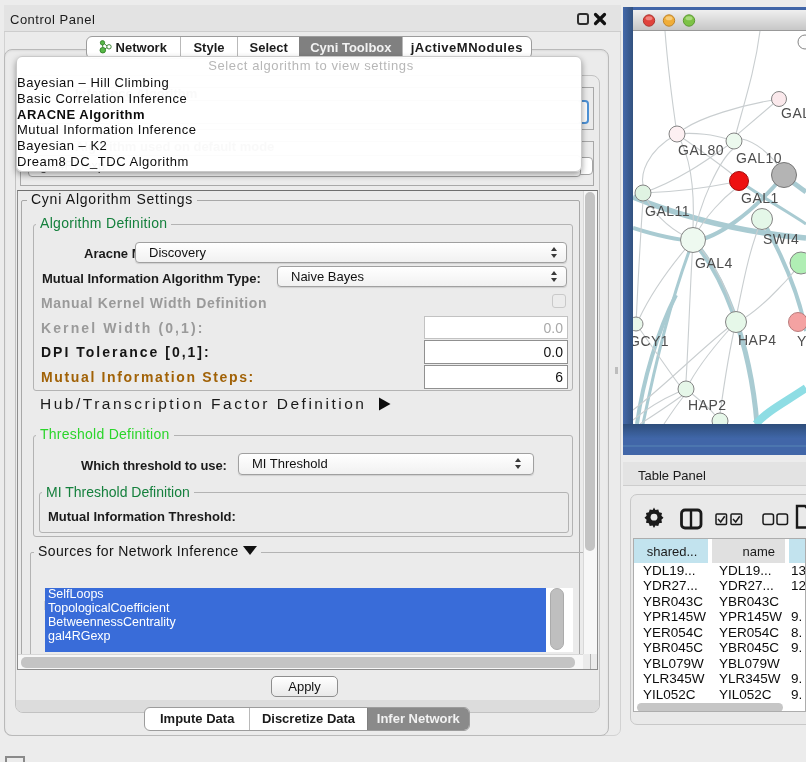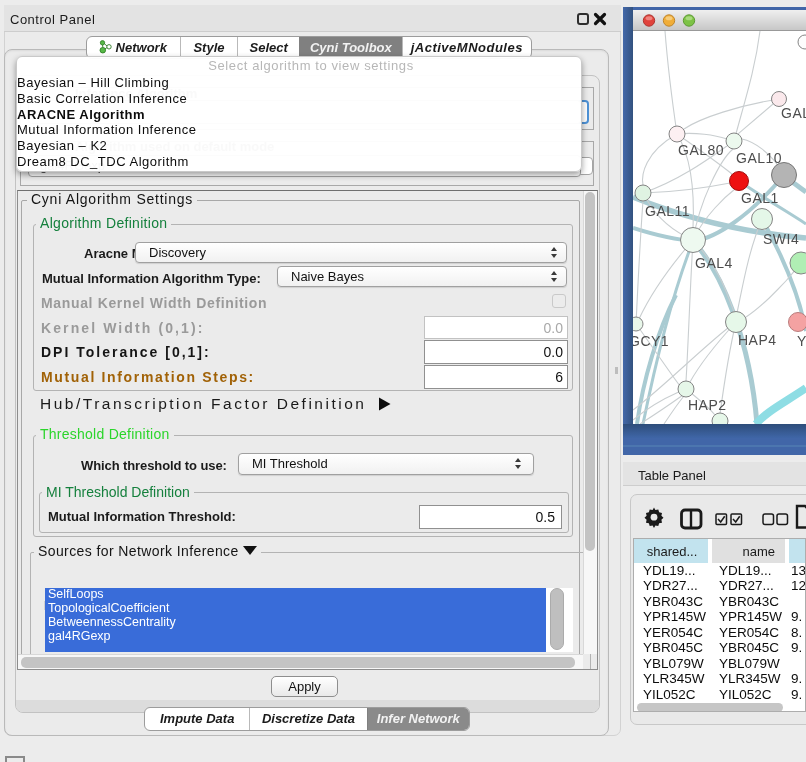--- a/index.html
+++ b/index.html
@@ -10,21 +10,21 @@
 .grp{border:1px solid #b3b3b3;border-radius:3px;}
 .gtitle{position:absolute;background:#ebebeb;padding:0 4px;font-size:13px;white-space:nowrap;line-height:14px;}
 .blue{color:#15803d;}
 .green{color:#2bd52b;}
 .combo{border:1px solid #a0a0a0;border-radius:4px;background:linear-gradient(#ffffff,#f1f1f1);box-shadow:0 1px 1px rgba(0,0,0,.12);}
 .combo .ct{position:absolute;left:13px;top:2px;font-size:13px;color:#111;white-space:nowrap;}
 .arr{position:absolute;width:8px;display:block;}
 .arr .up{display:block;width:0;height:0;border-left:3.5px solid transparent;border-right:3.5px solid transparent;border-bottom:4.5px solid #3a3a3a;margin:0 0 2.5px 0;}
 .arr .dn{display:block;width:0;height:0;border-left:3.5px solid transparent;border-right:3.5px solid transparent;border-top:4.5px solid #3a3a3a;}
 .field{position:absolute;background:#fff;border:1px solid #909090;font-size:13px;text-align:right;padding:3px 4px 0 0;color:#111;}
-.seg{position:absolute;display:flex;background:#fff;border:1px solid #9c9c9c;border-radius:6px;overflow:hidden;font-style:italic;}
+.seg{position:absolute;display:flex;background:#fff;border:1px solid #9c9c9c;border-radius:6px;overflow:hidden;}
 .seg div{font-size:13px;font-weight:bold;color:#1b1b1b;text-align:center;border-left:1px solid #b9b9b9;white-space:nowrap;}
 .seg div:first-child{border-left:none;}
 .seg .sel{background:#808080;color:#f2f2f2;border-left-color:#808080;}
 .lrow{font-size:12.5px;color:#fff;height:13.9px;line-height:13.9px;padding-left:3px;white-space:nowrap;}
 </style></head>
 <body>
 
 <div class="ab" style="left:4px;top:5px;width:617px;height:731px;background:#ebebeb;border:1px solid #d2d2d2;border-radius:0 0 7px 7px;"></div>
 <div class="ab" style="left:4px;top:5px;width:617px;height:27px;background:#e3e3e3;border-bottom:1px solid #cdcdcd;"></div>
 <div class="ab t13" style="left:10px;top:12px;letter-spacing:0.5px;">Control Panel</div>
@@ -101,21 +101,20 @@
         <span class="ct">MI Threshold</span>
         <span class="arr" style="right:10px;top:4px;">
           <span class="up"></span>
           <span class="dn"></span>
         </span>
       </div>
 
     <div class="ab grp" style="left:21px;top:301px;width:530px;height:41px;"></div>
     <div class="ab gtitle blue" style="left:24px;top:294px;font-size:14px;">MI Threshold Definition</div>
     <div class="ab t13 b" style="left:30px;top:318px;">Mutual Information Threshold:</div>
-    <div class="field" style="left:401px;top:314px;width:143px;height:24px;font-size:14px;padding-right:6px;">0.5</div>
 
     <div class="ab grp" style="left:12px;top:361px;width:561px;height:284px;border-radius:2px;"></div>
     <div class="ab gtitle" style="left:16px;top:353px;color:#141414;font-size:14px;letter-spacing:0.4px;">Sources for Network Inference <svg width="14" height="9" viewBox="0 0 14 9" style="vertical-align:1px;">
           <path d="M0 0 L14 0 L7 9 Z" fill="#111"></path>
         </svg></div>
     <div class="ab t13 b" style="left:26px;top:393px;letter-spacing:0.6px;margin-top:14px;">Data Attributes</div>
     <div class="ab" style="left:27px;top:397px;width:501px;height:64px;background:#396cd9;">
       <div class="lrow">SelfLoops</div>
       <div class="lrow">TopologicalCoefficient</div>
       <div class="lrow">BetweennessCentrality</div>

